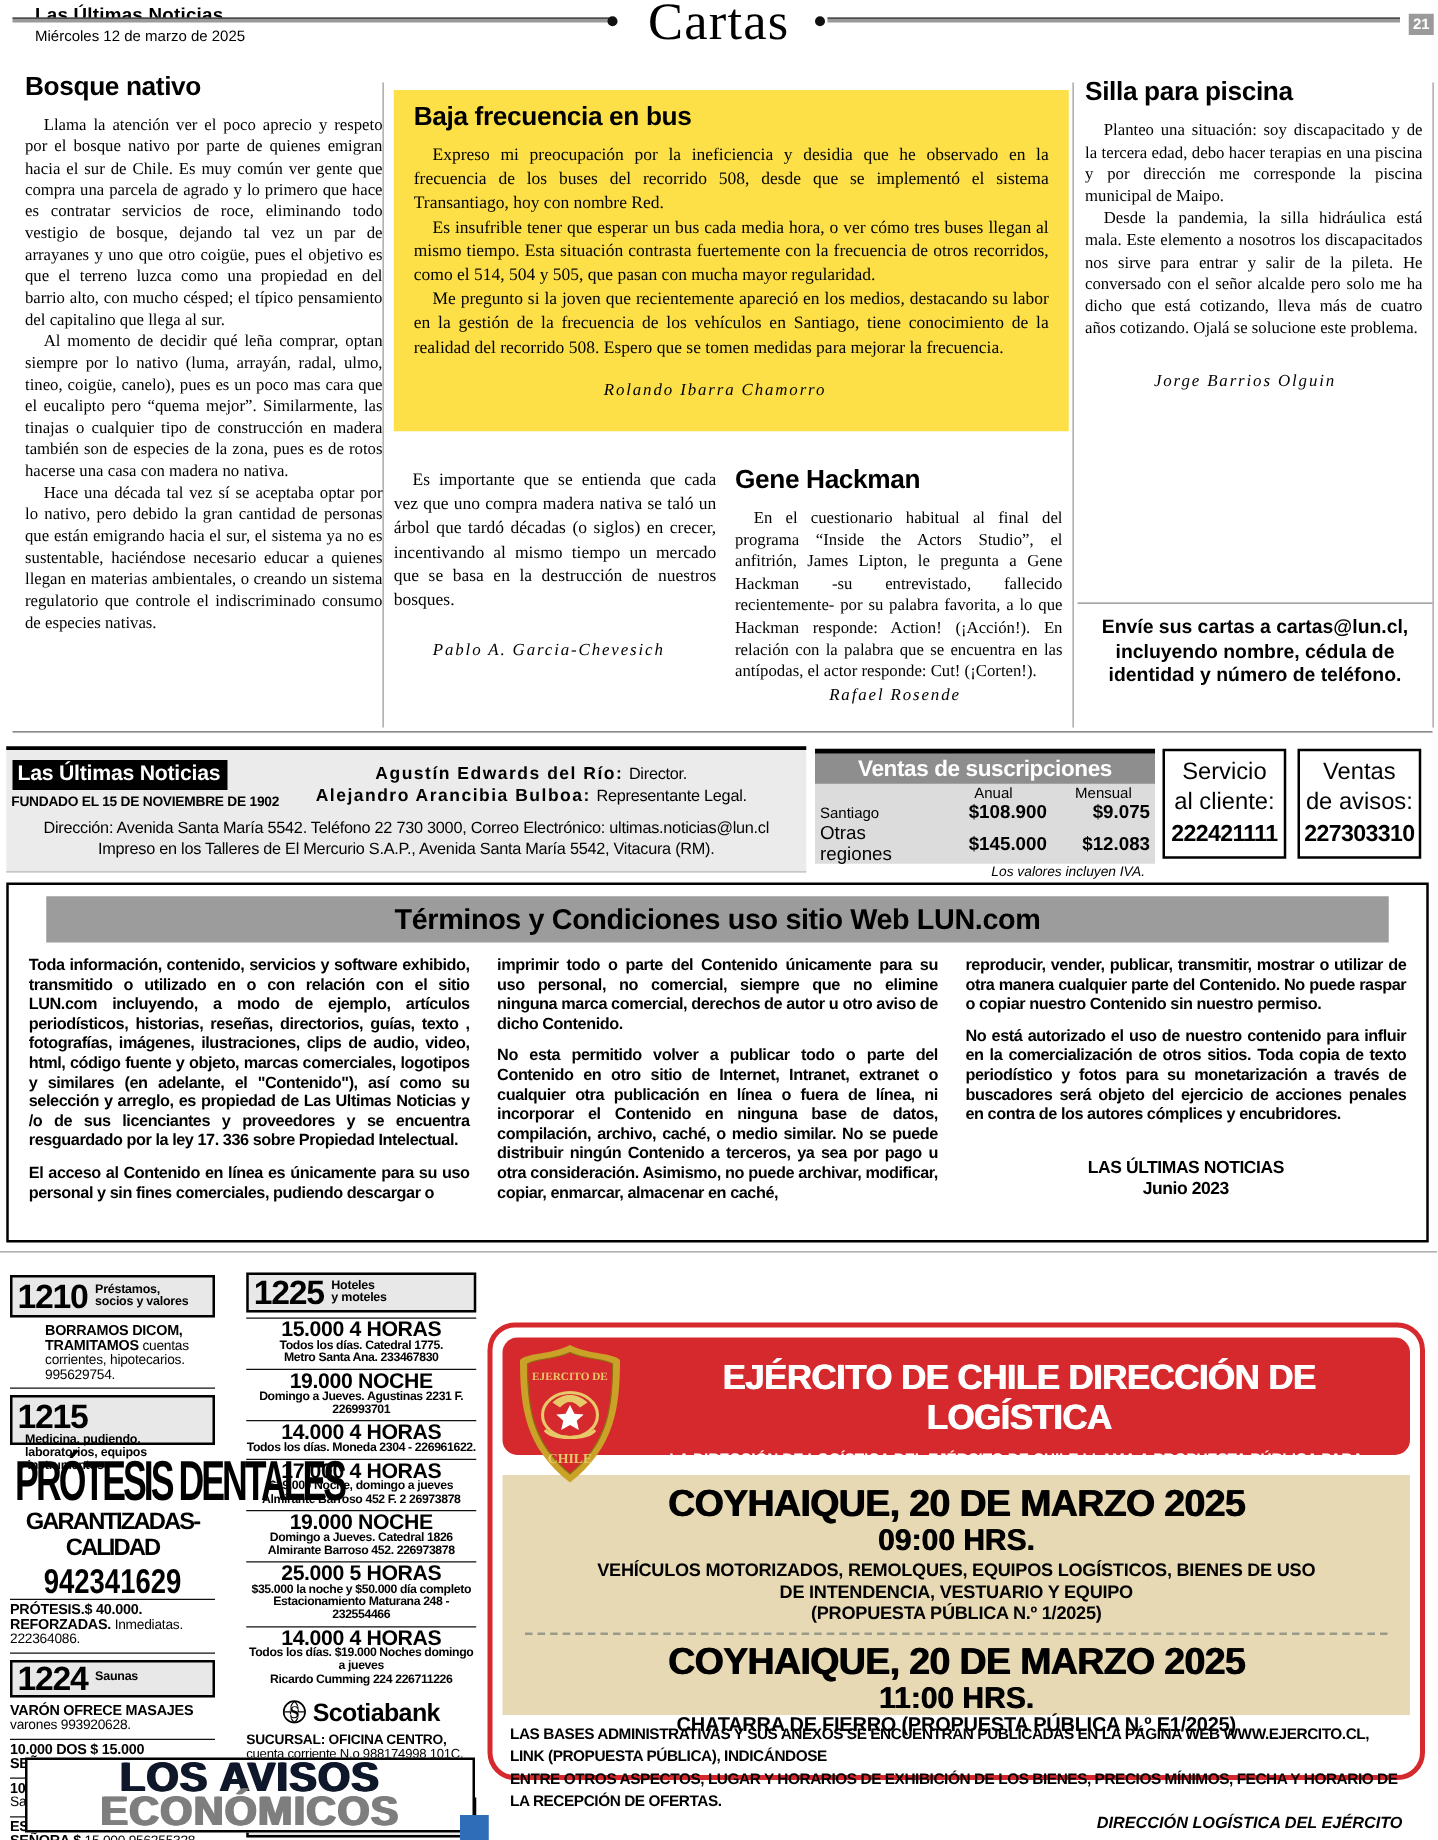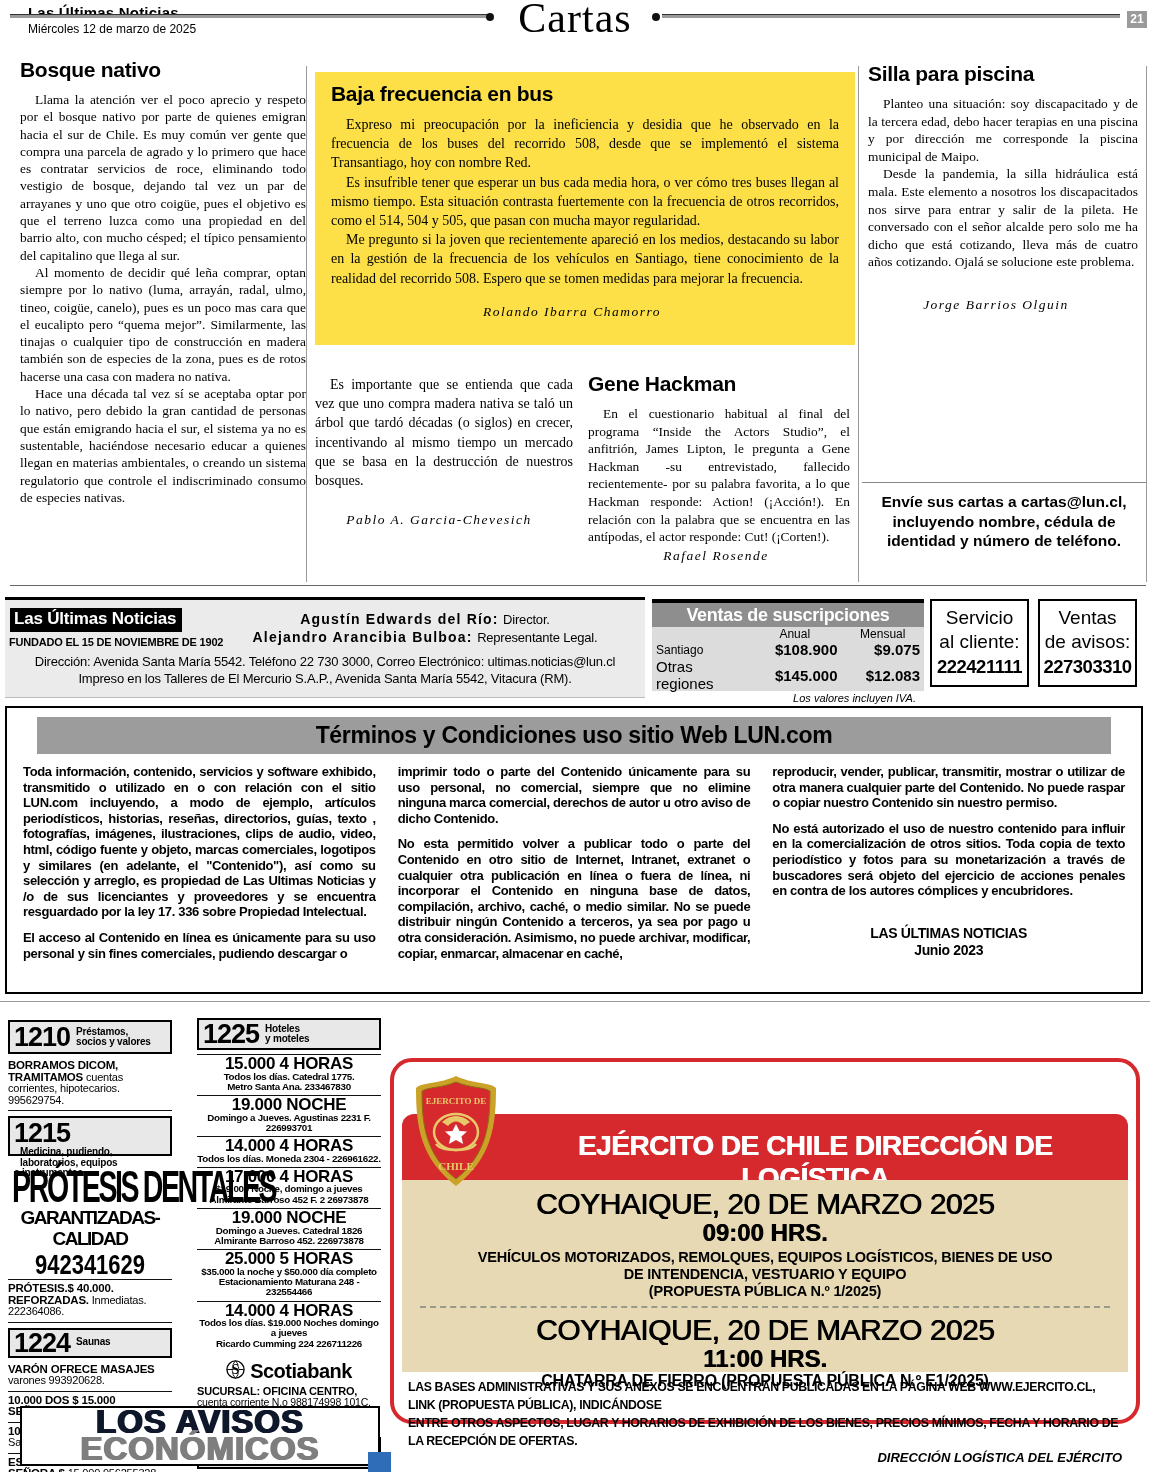--- a/index.html
+++ b/index.html
@@ -76,21 +76,21 @@
              text-shadow:1px 0 currentColor,-1px 0 currentColor;}
   .promo .l3{color:#000;font-size:23px;font-weight:bold;line-height:24px;letter-spacing:.5px;
              text-shadow:.6px 0 currentColor;}
   
   .army{border:4px solid #d6292e;border-radius:22px;background:#fff;}
   .army-band{background:#d6292e;border-radius:12px;}
   .army-title{color:#fff;font-size:28px;font-weight:bold;letter-spacing:-.5px;text-align:center;
               text-shadow:.7px 0 currentColor;}
   .army-sub{color:#fff;font-size:12.3px;font-weight:bold;text-align:center;letter-spacing:-.1px;}
   .army-tan{background:#e7d9b4;}
-  .army-city{font-size:30px;font-weight:normal;text-align:center;letter-spacing:-.5px;
+  .army-city{font-size:30px;font-weight:bold;text-align:center;letter-spacing:-.5px;
              text-shadow:.8px 0 currentColor;line-height:32px;}
   .army-time{font-size:24px;font-weight:bold;text-align:center;line-height:26px;text-shadow:.6px 0 currentColor;}
   .army-desc{font-size:14.5px;font-weight:bold;text-align:center;line-height:17px;letter-spacing:-.2px;}
   .army-dash{border-top:2px dashed #9a9a8a;}
   .army-foot{font-size:12.3px;font-weight:bold;letter-spacing:-.35px;line-height:18px;}
   .army-sign{font-size:13px;font-weight:bold;font-style:italic;text-align:right;}
 </style>
 </head>
 <body>
 
@@ -231,21 +231,21 @@
   <div class="abs hrule" style="left:0;top:1001px;width:1150px;background:#999;"></div>
 
   <div class="abs" style="left:8px;top:1020px;width:164px;">
     <div class="catbox" style="height:34px;">
       <span class="catnum">1210</span>
       <span class="catlbl">
         <span style="display:block;">Préstamos,</span>
         <span style="display:block;">socios y valores</span>
       </span>
     </div>
-    <div class="ad" style="margin-top:3px;">
+    <div class="ad" style="margin-top:3px;margin-left:28px;">
       <span class="hd">BORRAMOS DICOM, TRAMITAMOS</span>
       <span>cuentas corrientes, hipotecarios. 995629754.</span>
     </div>
     <div class="sep"></div>
     <div class="catbox" style="height:40px;margin-top:5px;flex-wrap:wrap;">
       <span class="catnum">1215</span>
       <span class="catlbl">
         <span style="display:block;">Medicina, pudiendo,</span>
         <span style="display:block;">laboratorios, equipos</span>
       </span>
@@ -359,21 +359,21 @@
 
   <div class="abs promo" style="left:20px;top:1406px;width:356px;height:56px;z-index:5;">
     <div class="l1">LOS AVISOS</div>
     <div class="l2">ECONÓMICOS</div>
     <div class="l3">llegan a todo Chile</div>
   </div>
   <div class="abs" style="left:368px;top:1452px;width:23px;height:20px;background:#2f6db8;z-index:6;"></div>
 
   <div class="abs army" style="left:390px;top:1058px;width:750px;height:366px;box-sizing:border-box;z-index:4;">
 
-    <div class="army-band" style="position:absolute;left:8px;top:8px;right:8px;height:109px;margin-top:44px;">
+    <div class="army-band" style="position:absolute;left:8px;top:8px;right:8px;height:94px;">
       <div class="army-title" style="padding:16px 10px 0 110px;">EJÉRCITO DE CHILE DIRECCIÓN DE LOGÍSTICA</div>
       <div class="army-sub" style="padding:10px 14px 0 110px;">LA DIRECCIÓN DE LOGÍSTICA DEL EJÉRCITO DE CHILE LLAMA A PROPUESTA PÚBLICA PARA ENAJENACIÓN DE MATERIAL:</div>
     </div>
 
     <div style="position:absolute;left:18px;top:12px;z-index:3;">
       <svg width="88" height="116" viewBox="0 0 88 116">
         <path d="M44 2 C60 10,78 8,84 14 C84 52,80 84,44 112 C8 84,4 52,4 14 C10 8,28 10,44 2 Z" fill="#c9a227"></path>
         <path d="M44 8 C58 14,72 13,78 17 C78 50,75 80,44 105 C13 80,10 50,10 17 C16 13,30 14,44 8 Z" fill="#d6292e" stroke="#8c6d12" stroke-width="1"></path>
         <text x="44" y="30" text-anchor="middle" font-size="9" font-weight="bold" fill="#e8c96a" font-family="Liberation Serif,serif">EJERCITO DE</text>
         <ellipse cx="44" cy="58" rx="22" ry="18" fill="none" stroke="#e8c96a" stroke-width="2.5"></ellipse>

